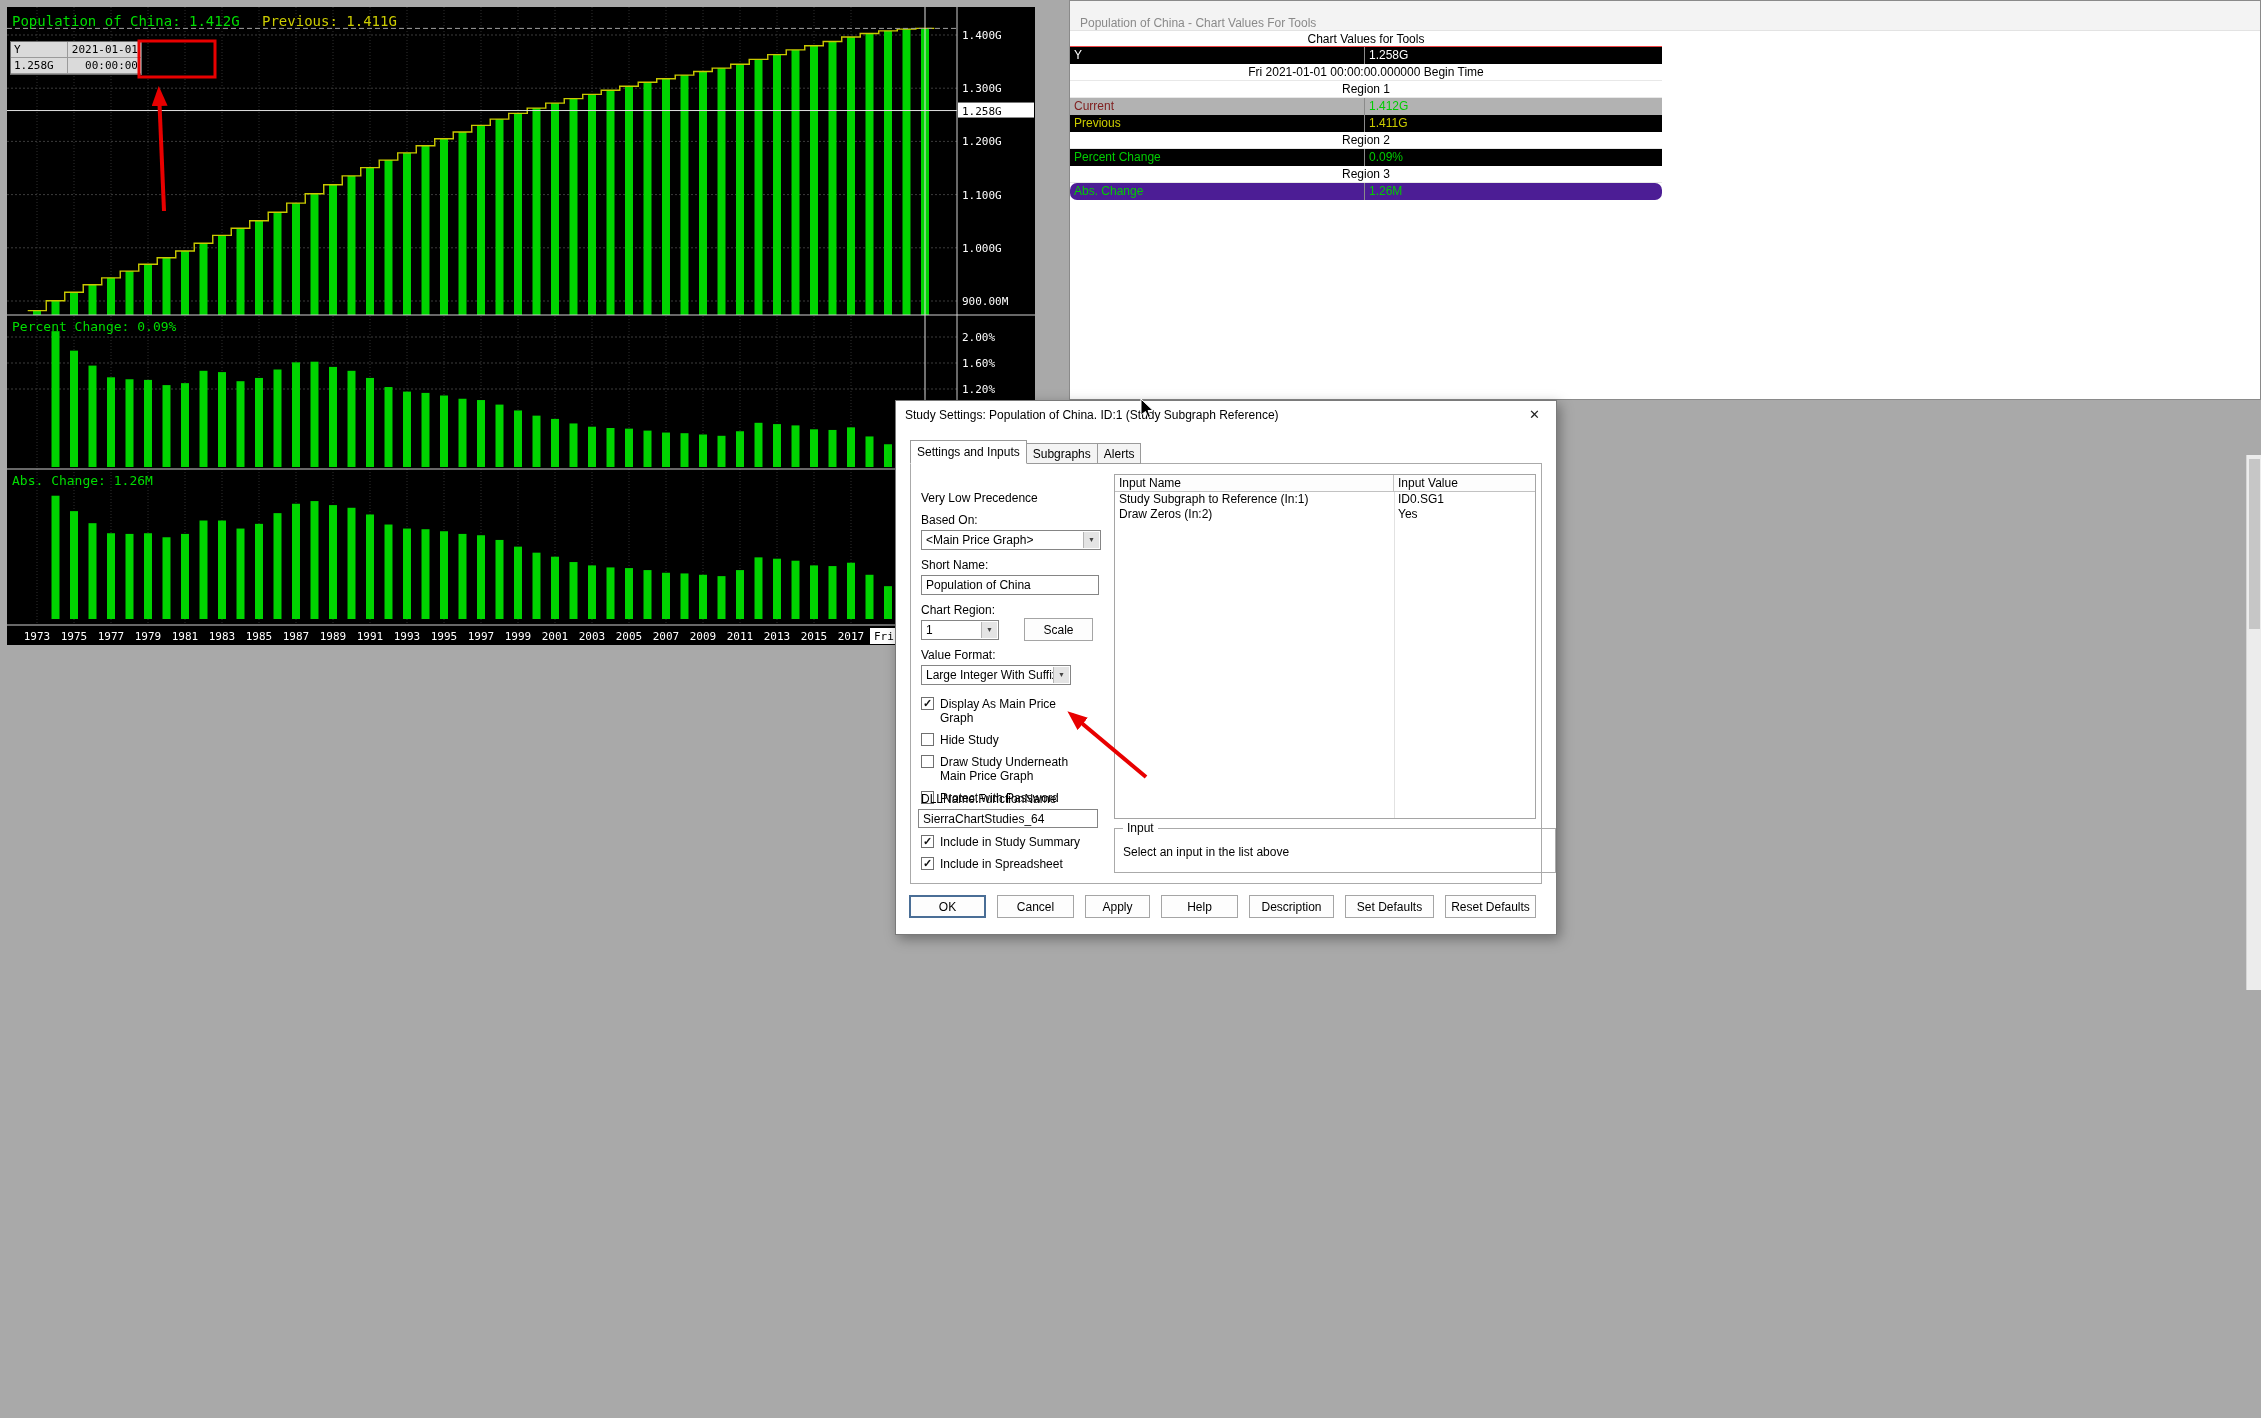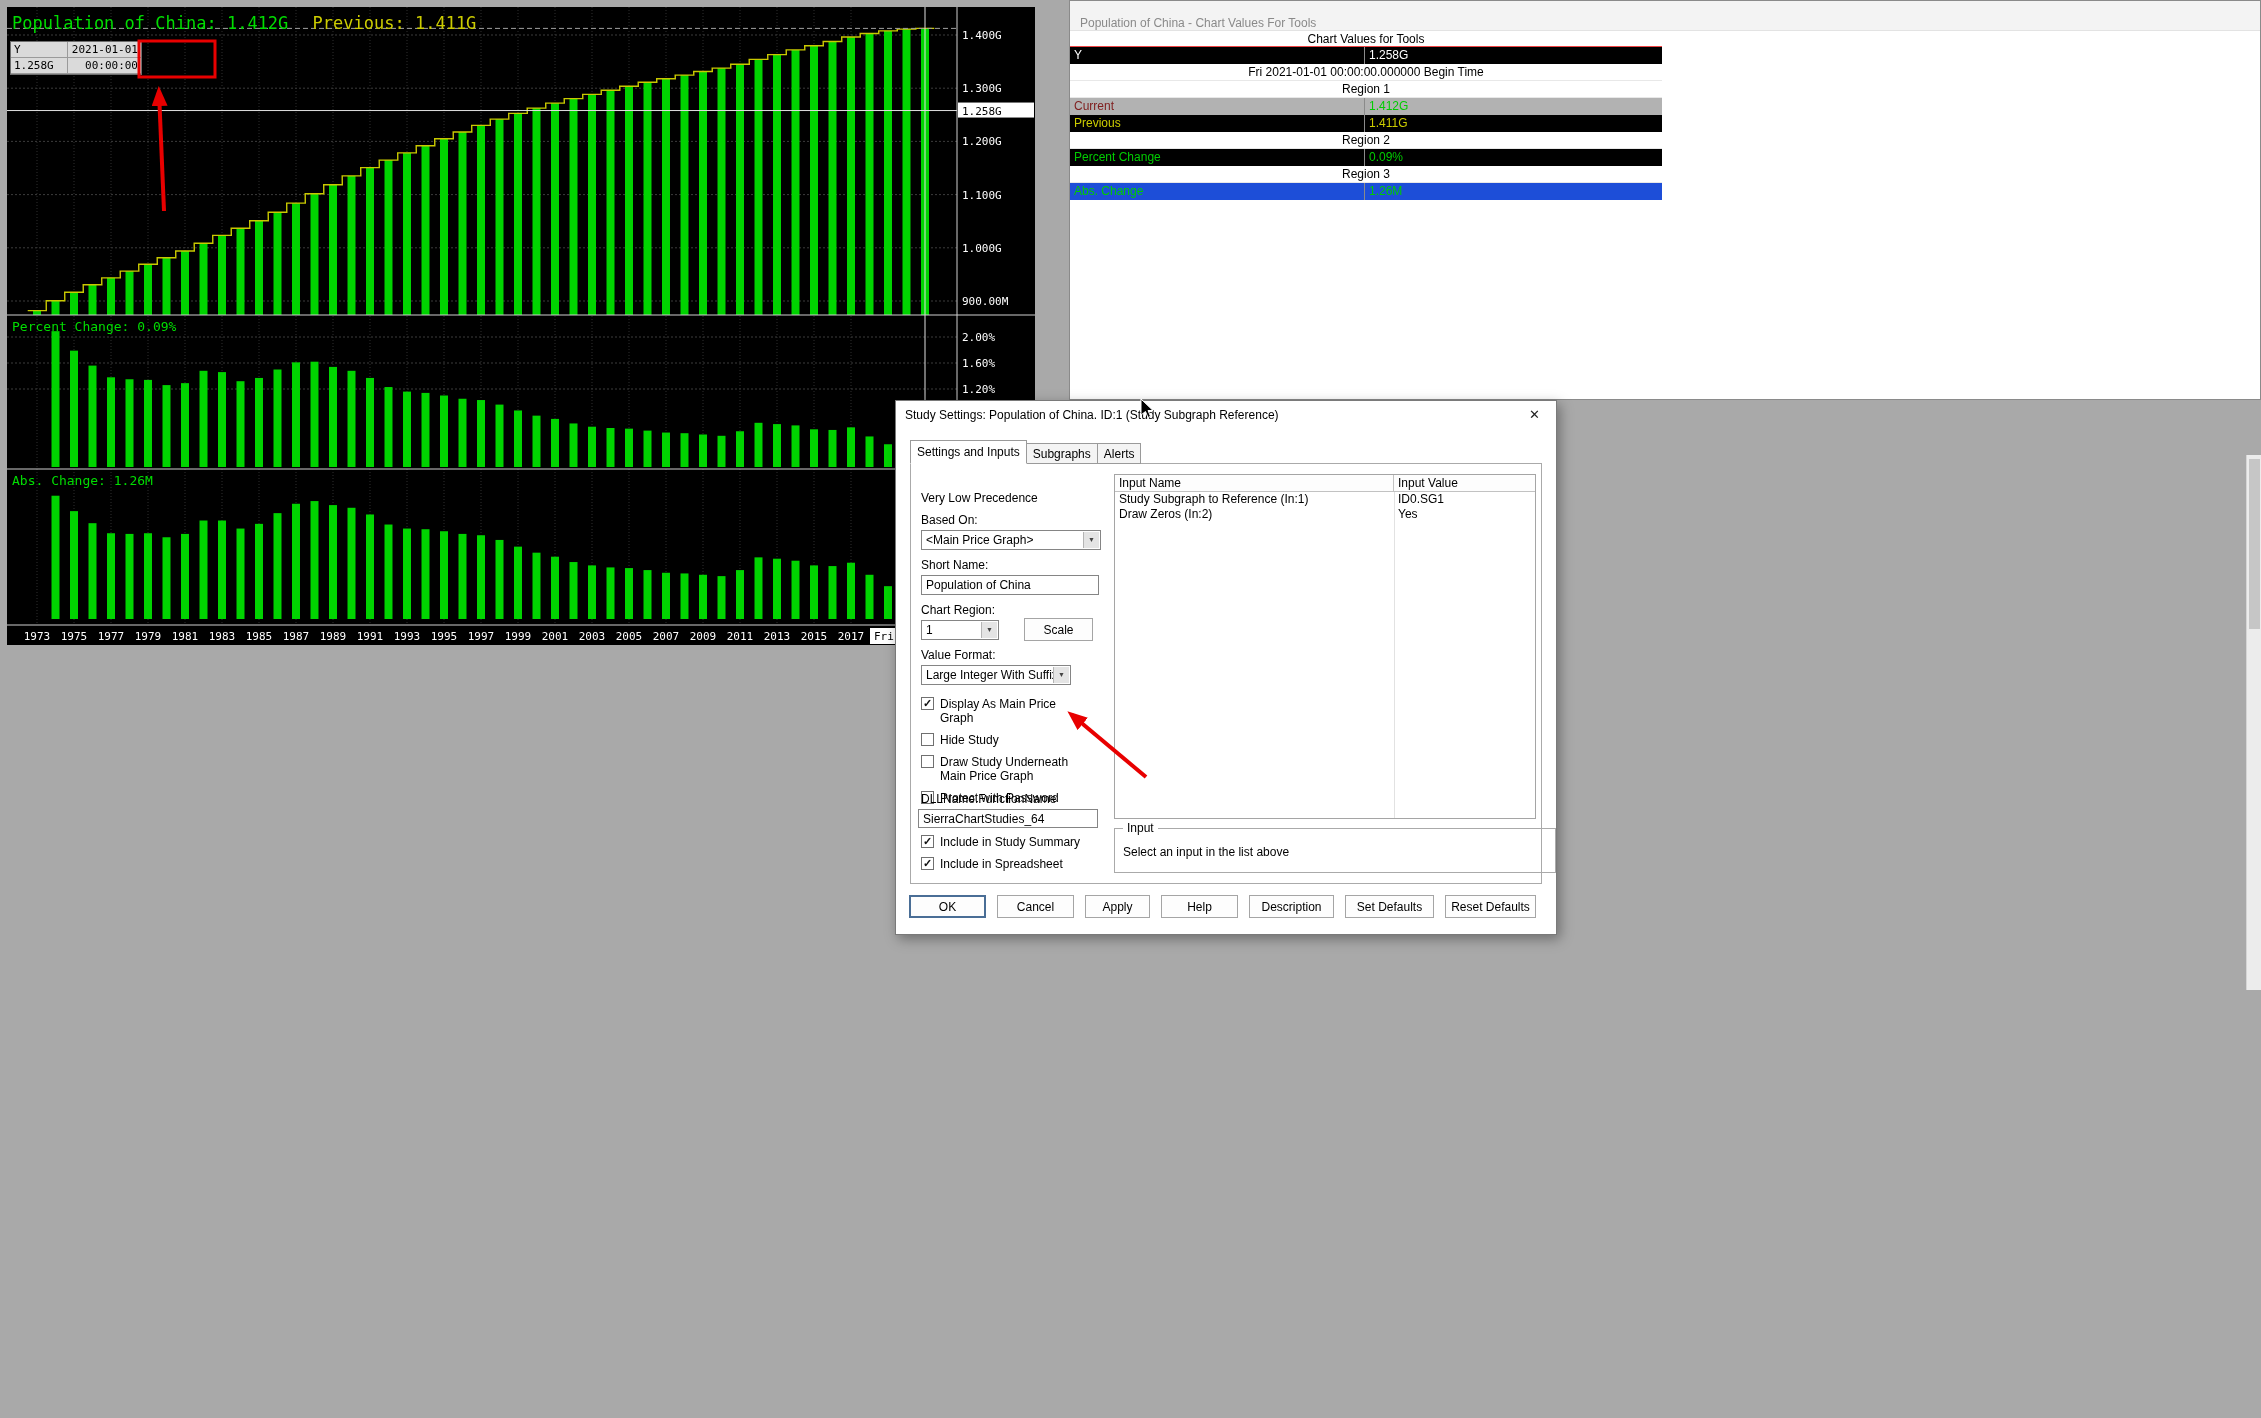--- a/index.html
+++ b/index.html
@@ -3,21 +3,21 @@
 <meta charset="utf-8">
 <style>
   *{margin:0;padding:0;box-sizing:border-box}
   html,body{width:2261px;height:1418px}
   body{background:#a9a9a9;font-family:"Liberation Sans",sans-serif;position:relative;overflow:hidden}
 
   
   #chart-window{position:absolute;left:7px;top:7px;width:1028px;height:638px;background:#000;z-index:1}
   #chart-svg{position:absolute;left:0;top:0}
   #chart-svg text{font-family:"DejaVu Sans Mono",monospace}
-  .chart-title{position:absolute;left:5px;top:6px;font-family:"DejaVu Sans Mono",monospace;font-size:17px;white-space:nowrap;z-index:2}
+  .chart-title{position:absolute;left:5px;top:6px;font-family:"DejaVu Sans Mono",monospace;font-size:14px;white-space:nowrap;z-index:2}
   .t-green{color:#00dd00}
   .t-yellow{color:#cccc00;margin-left:14px}
   .region-title{position:absolute;left:5px;font-family:"DejaVu Sans Mono",monospace;font-size:13px;color:#00dd00;white-space:nowrap;z-index:2}
   .r2{top:312px}
   .r3{top:466px}
   #tooltip{position:absolute;left:3px;top:34px;width:132px;background:#dadada;border:1px solid #6e6e6e;display:grid;grid-template-columns:57px 73px;grid-auto-rows:16px;font-family:"DejaVu Sans Mono",monospace;font-size:11px;color:#000;z-index:3}
   .tt-cell{border-right:1px solid #9a9a9a;border-bottom:1px solid #9a9a9a;padding:1px 3px;overflow:hidden;white-space:nowrap}
   .tt-cell.c2{border-right:none;text-align:right}
 
   
@@ -335,21 +335,21 @@
           <span class="cv-divider"></span>
           <span class="cv-value" style="color: rgb(204, 204, 0);">1.411G</span>
         </div>
         <div class="cv-row cv-center" style="background: rgb(255, 255, 255); color: rgb(0, 0, 0);">Region 2</div>
         <div class="cv-row cv-kv" style="background: rgb(0, 0, 0);">
           <span class="cv-label" style="color: rgb(0, 204, 0);">Percent Change</span>
           <span class="cv-divider"></span>
           <span class="cv-value" style="color: rgb(0, 204, 0);">0.09%</span>
         </div>
         <div class="cv-row cv-center" style="background: rgb(255, 255, 255); color: rgb(0, 0, 0);">Region 3</div>
-        <div class="cv-row cv-kv" style="background: #1d4ed8;">
+        <div class="cv-row cv-kv" style="background: #4c1d95; border-radius: 7px;">
           <span class="cv-label" style="color: rgb(0, 204, 0);">Abs. Change</span>
           <span class="cv-divider"></span>
           <span class="cv-value" style="color: rgb(0, 204, 0);">1.26M</span>
         </div>
       </div>
   </div>
 
   <div id="dialog">
     <div class="dlg-titlebar">
       <span>Study Settings: Population of China. ID:1 (Study Subgraph Reference)</span>

